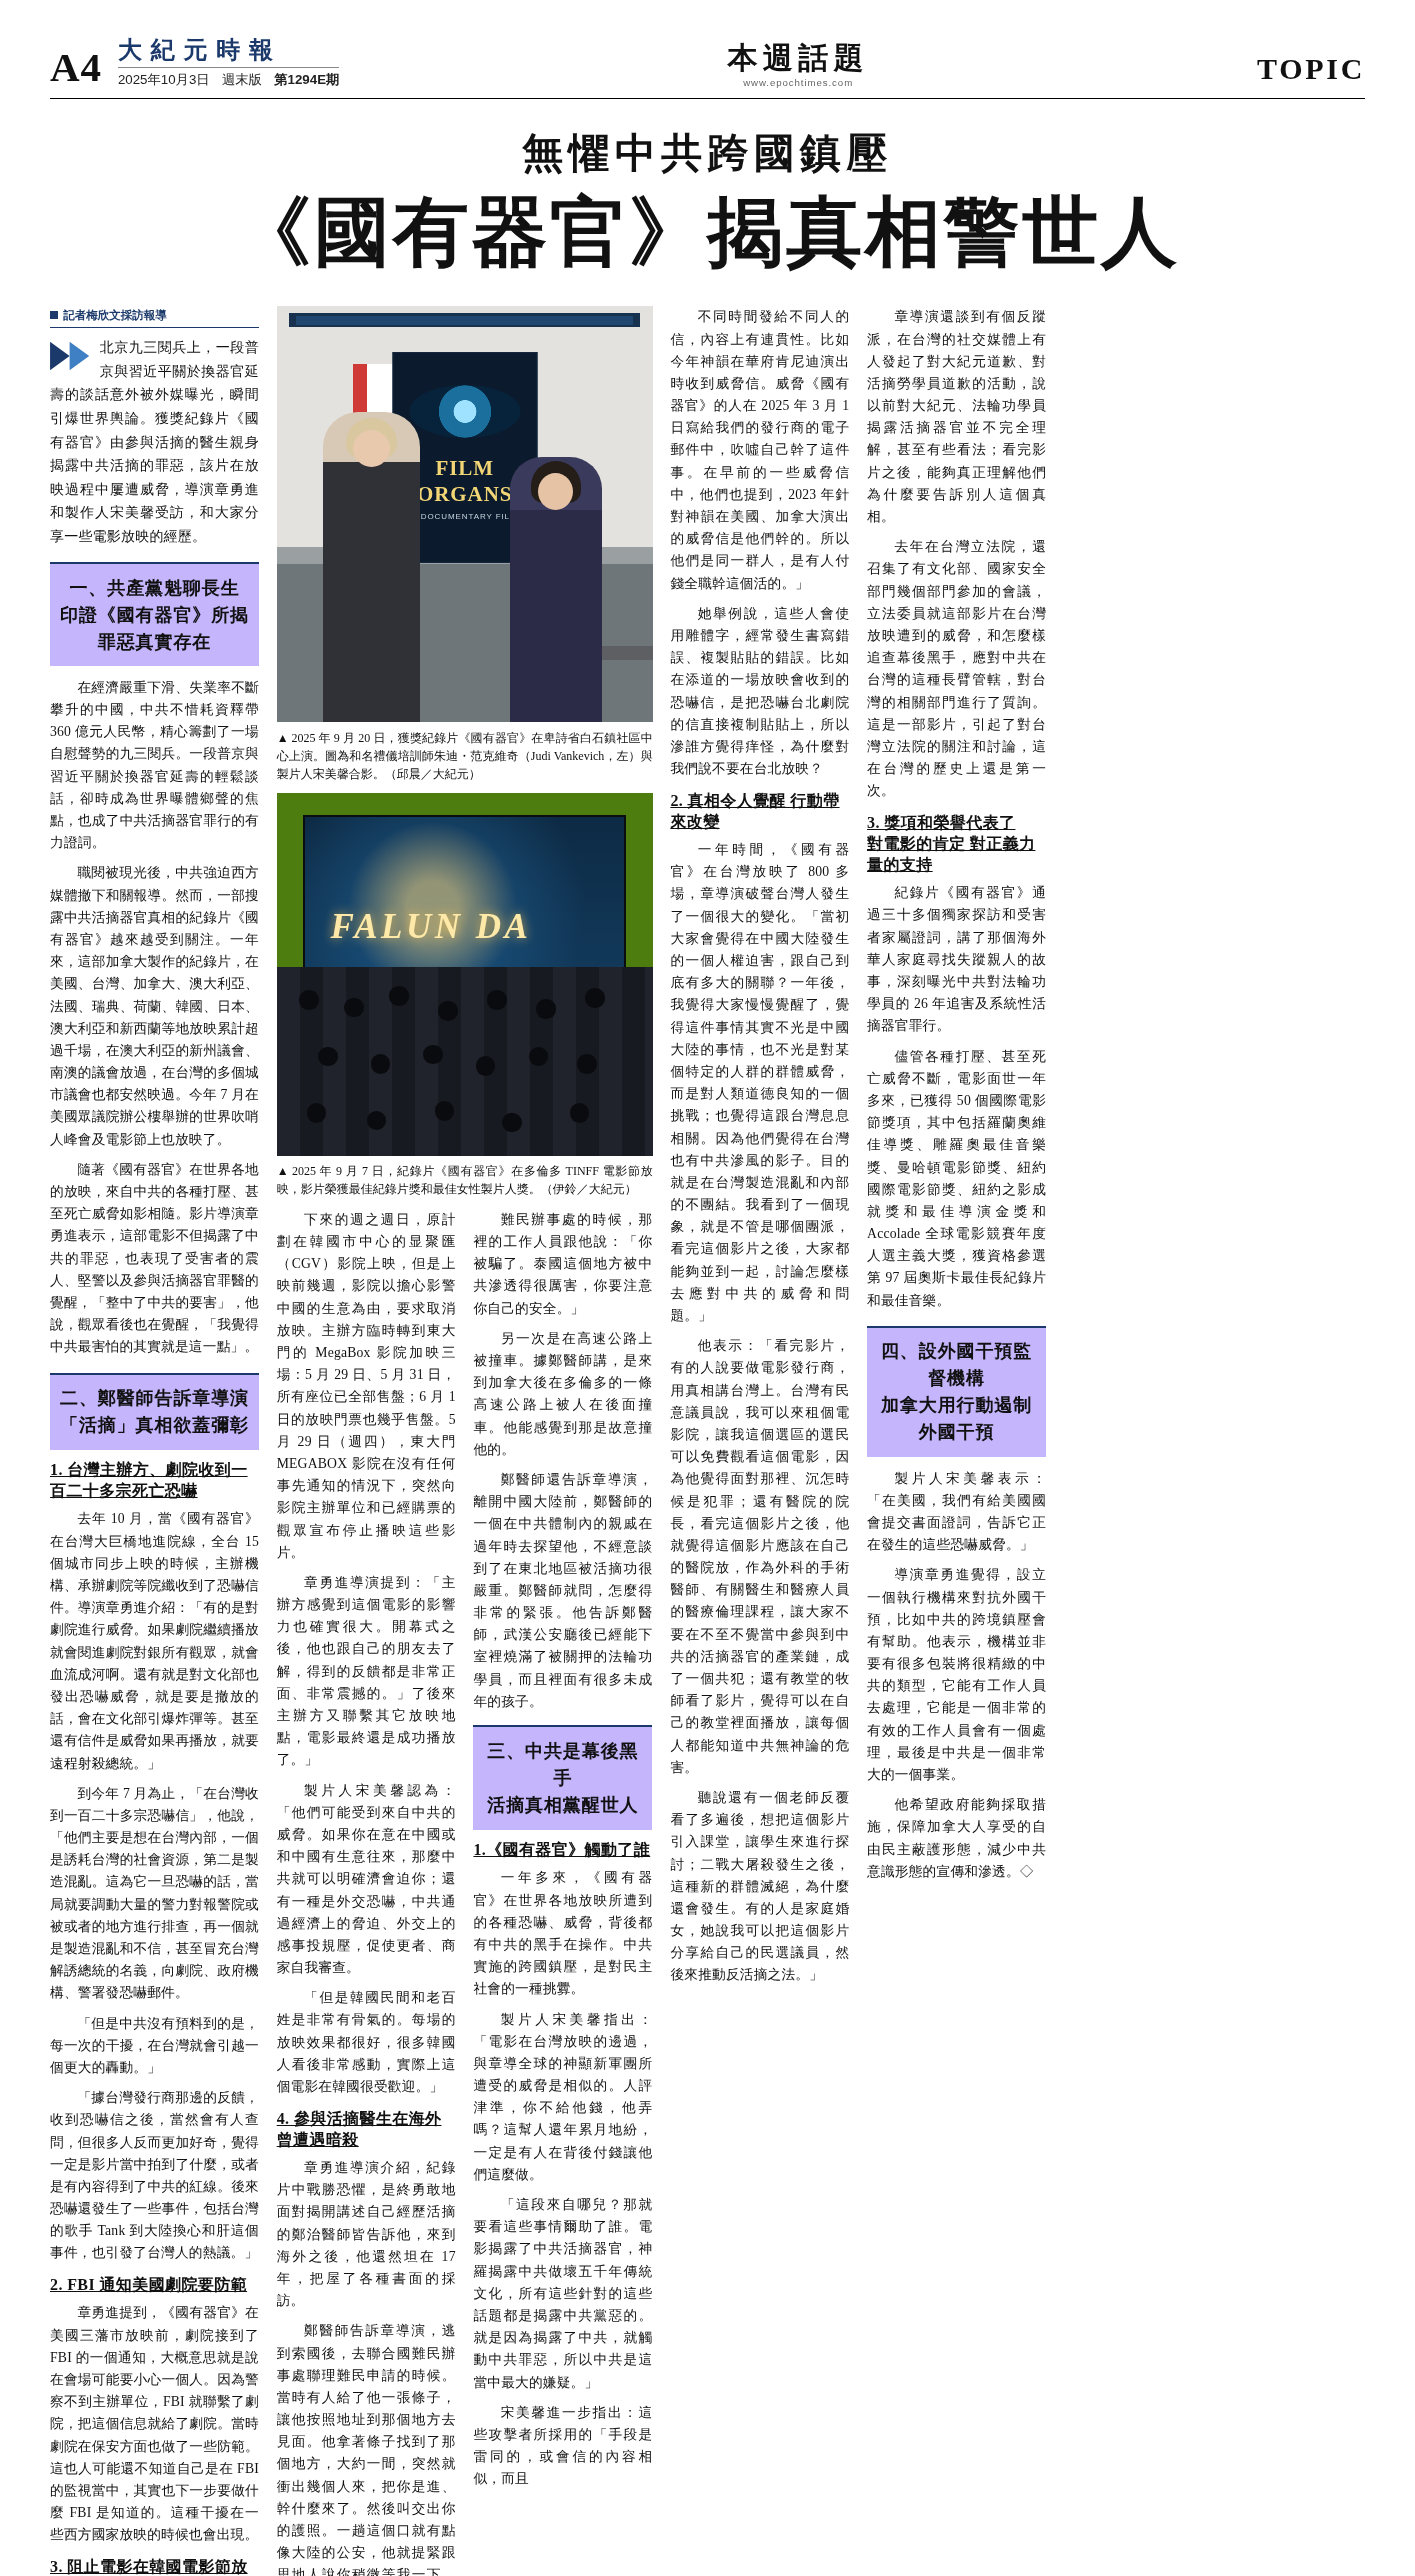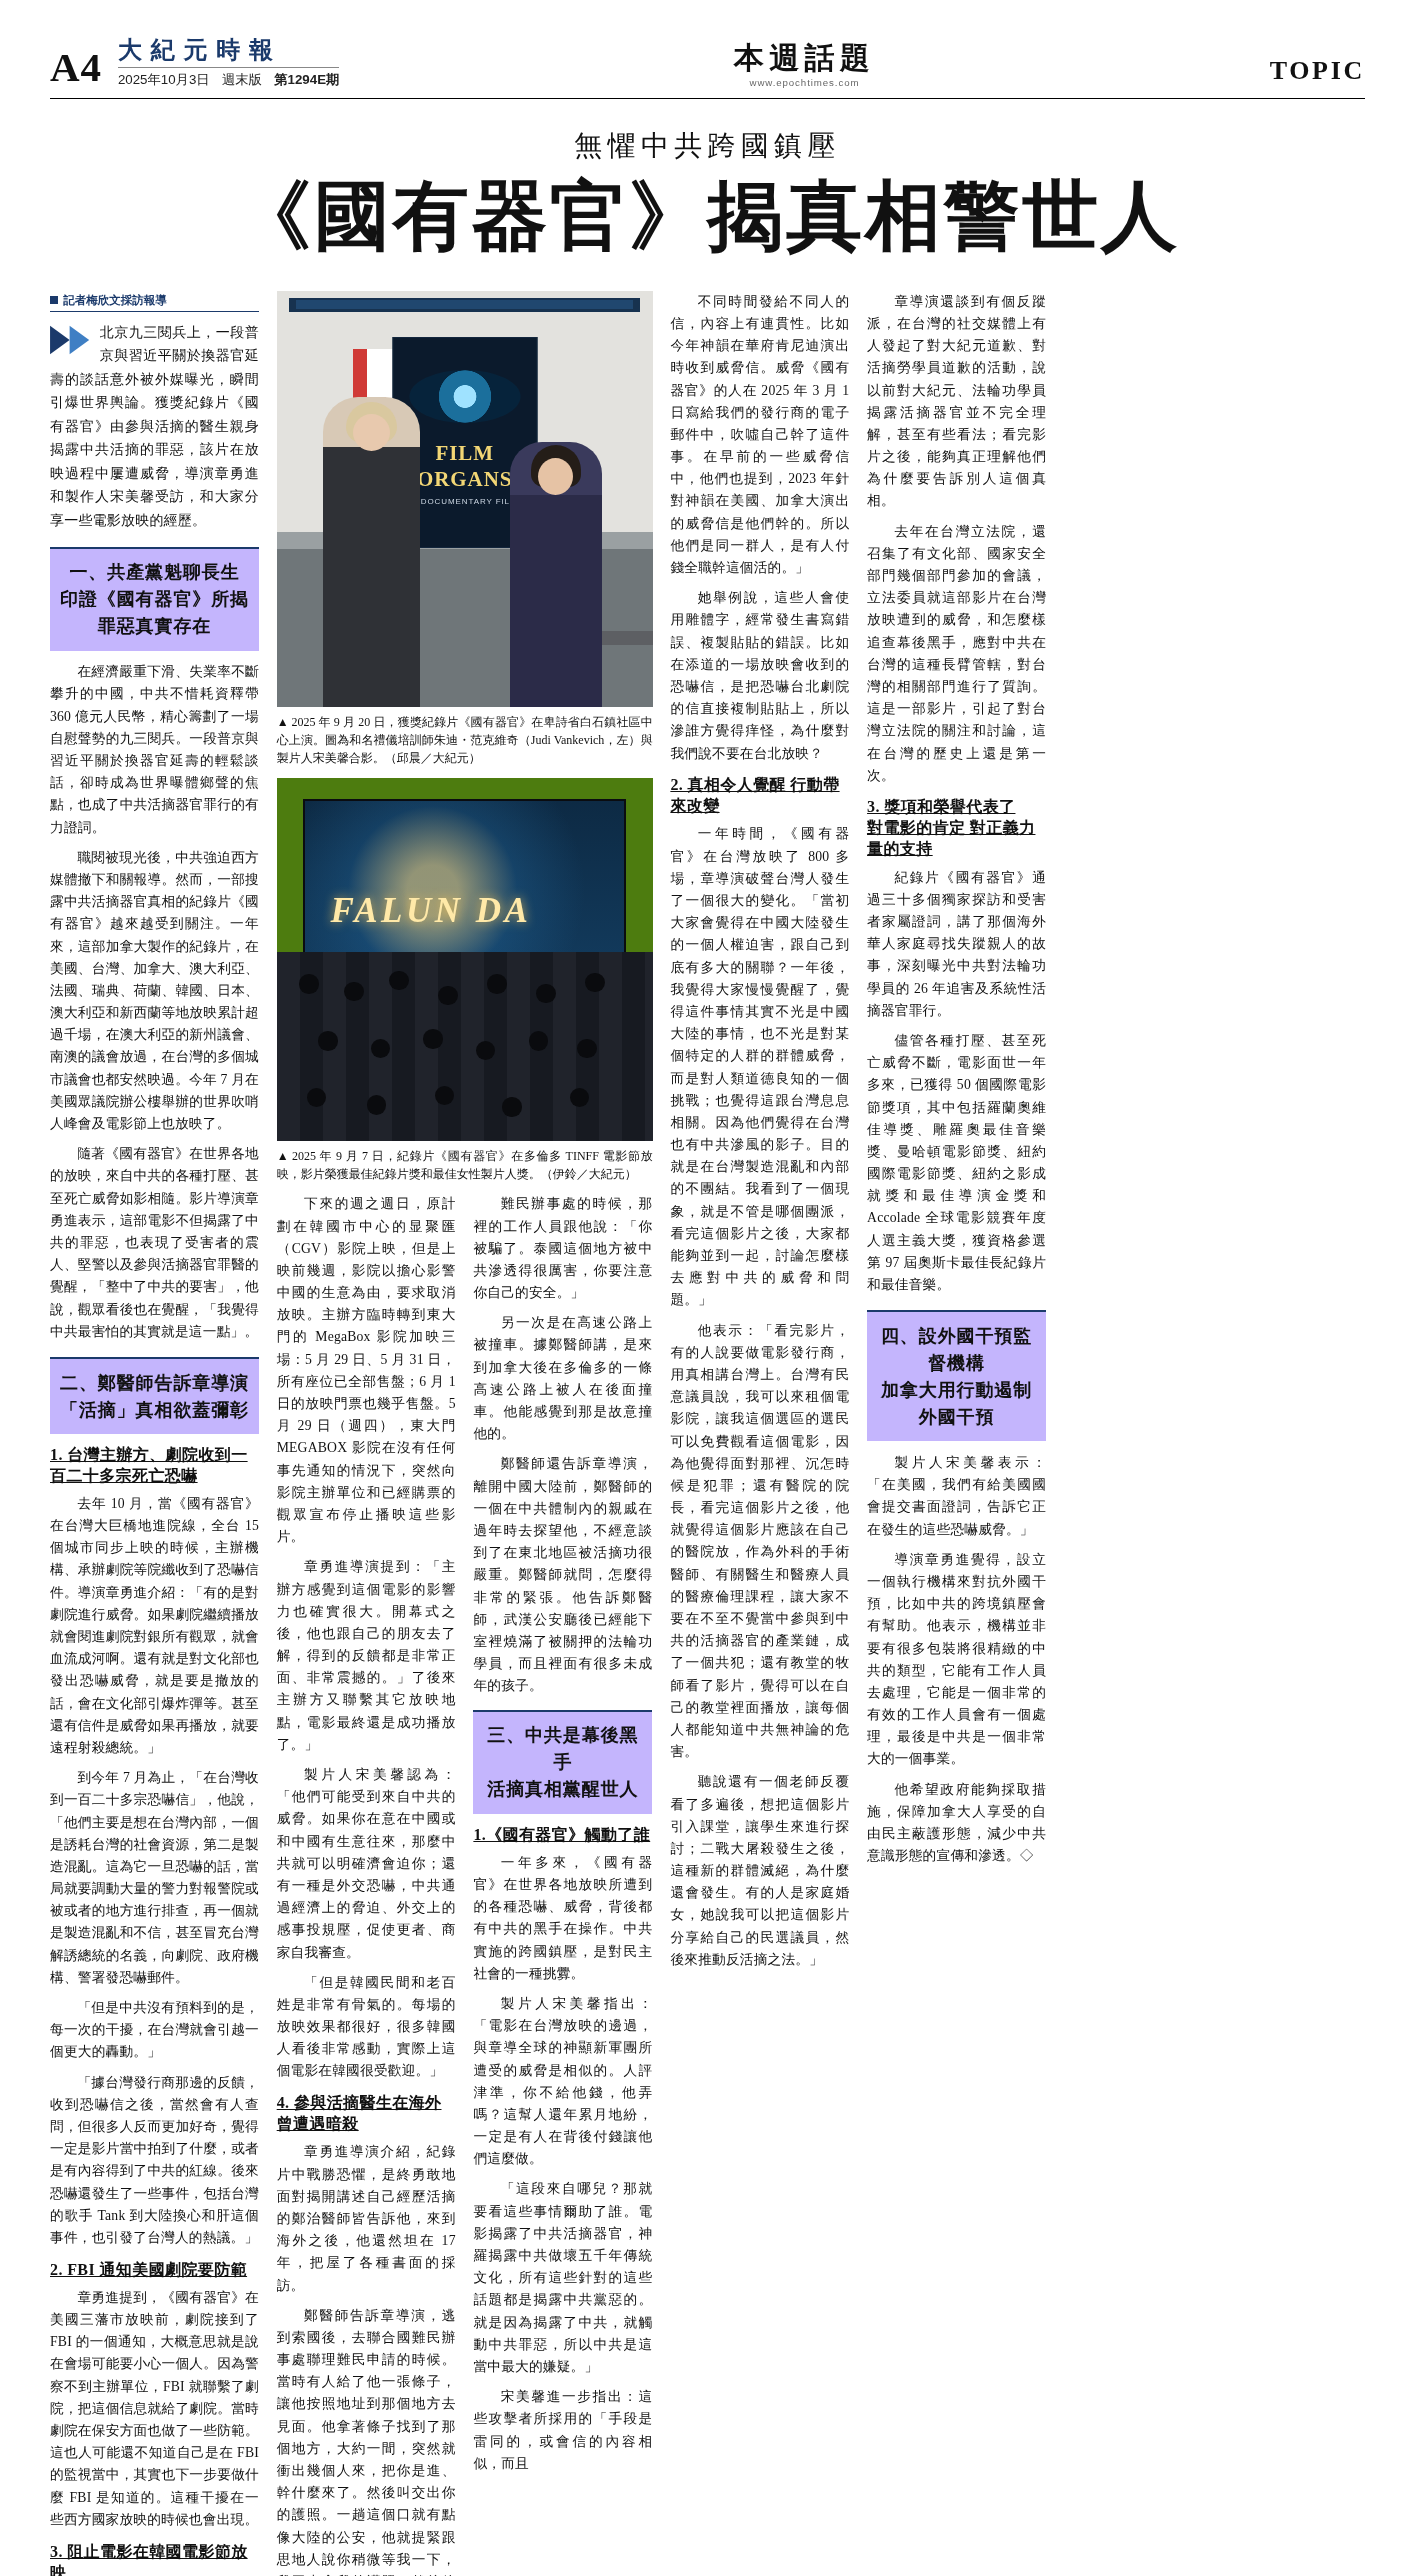--- a/index.html
+++ b/index.html
@@ -17,25 +17,25 @@
   .masthead { display:flex; align-items:flex-end; border-bottom:1.8px solid #000; padding-bottom:8.8px; }
   .mh-left { display:flex; align-items:flex-end; gap:16px; }
   .folio { font-family:"Liberation Serif", serif; font-size:41px; font-weight:700; letter-spacing:0.9px; line-height:1; padding-bottom:1.8px;}
   .mh-paper { display:flex; flex-direction:column; }
   .mh-paper-name { font-family:"Liberation Serif", serif; font-size:24px; font-weight:700; letter-spacing:8.8px; color:#1b3a6b; line-height:1.1; }
   .mh-date-row { display:flex; align-items:center; gap:12.4px; border-top:0.9px solid #888; margin-top:3.5px; padding-top:3.5px; font-size:13.3px; color:#222; }
   .mh-date-row .issue { font-weight:700; }
   .mh-center { flex:1; text-align:center; padding-bottom:1.8px; }
   .mh-center .big { font-family:"Liberation Serif", serif; font-size:30px; font-weight:700; letter-spacing:5.3px; line-height:1; }
   .mh-center .url { font-size:9.7px; color:#666; letter-spacing:0.9px; margin-top:3.5px; }
-  .mh-right { font-family:"Liberation Serif", serif; font-size:26px; font-weight:700; letter-spacing:2.7px; padding-bottom:3.5px; }
+  .mh-right { font-family:"Liberation Serif", serif; font-size:30px; font-weight:700; letter-spacing:2.7px; padding-bottom:3.5px; }
 
   
   .headline-wrap { text-align:center; margin-top:30px; }
-  .hl-small { font-family:"Liberation Serif", serif; font-size:28px; font-weight:400; letter-spacing:5.3px; line-height:1.2; }
+  .hl-small { font-family:"Liberation Serif", serif; font-size:41px; font-weight:700; letter-spacing:5.3px; line-height:1.2; }
   .hl-big { font-family:"Liberation Serif", serif; font-size:76px; font-weight:700; letter-spacing:2.7px; line-height:1.15; margin-top:10.6px; }
 
   
   .cols { display:flex; gap:17.7px; margin-top:30px; }
   .col { width:209px; }
   .col.wide { width:376px; }
   .col.last { width:376px; }
 
   p.body { font-family:"Liberation Serif", serif; font-size:13.7px; line-height:1.62; text-align:justify; margin:0 0 8px 0; text-indent:2em; letter-spacing:0.2px;}
 

